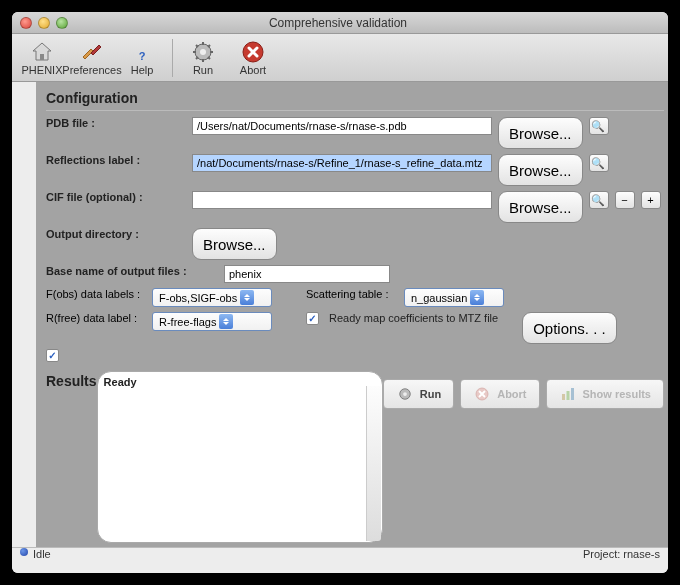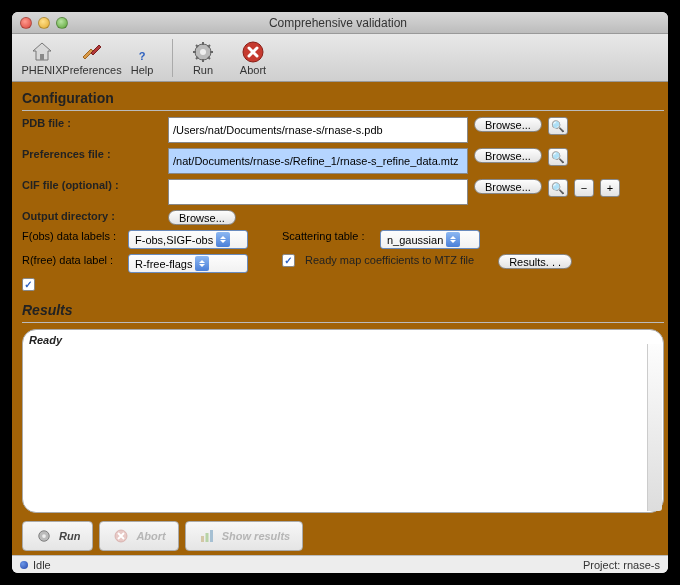--- a/index.html
+++ b/index.html
@@ -9,46 +9,46 @@
 .traffic { display: flex; gap: 6px; margin-left: 8px; }
 .tl { width: 12px; height: 12px; border-radius: 50%; border: 1px solid rgba(0,0,0,.25); }
 .tl.r { background: radial-gradient(circle at 40% 35%, #ff9a8e, #d9453a); }
 .tl.y { background: radial-gradient(circle at 40% 35%, #ffe08a, #e2a92c); }
 .tl.g { background: radial-gradient(circle at 40% 35%, #b8e4a1, #58a233); }
 .title { position: absolute; left: 0; right: 4px; text-align: center; font-size: 12px; color: #333; }
 .toolbar { height: 48px; background: linear-gradient(#e8e8e8,#cfcfcf); border-bottom: 1px solid #999; display: flex; align-items: center; padding: 0 6px; gap: 2px; }
 .tbtn { display: flex; flex-direction: column; align-items: center; justify-content: center; width: 48px; height: 44px; font-size: 10px; color: #333; }
 .tbtn .ic { width: 24px; height: 24px; display: flex; align-items: center; justify-content: center; }
 .sep { width: 1px; height: 38px; background: #aaa; margin: 0 4px; }
-.content { flex: 1; padding: 6px 4px 4px 10px; display: flex; flex-direction: column; overflow: hidden; background: #a16207; }
+.content { flex: 1; padding: 6px 4px 4px 10px; display: flex; flex-direction: column; overflow: hidden; background: #a3a3a3; margin-left: 24px; }
 .sect-t { font-size: 14px; font-weight: bold; color: #222; padding: 2px 0; }
 .hr { border-top: 1px solid #bbb; margin: 2px 0 6px 0; }
 .row { display: flex; align-items: flex-start; margin-bottom: 5px; gap: 6px; }
 .lbl { font-weight: bold; width: 140px; color: #222; font-size: 11px; }
-.inp { height: 26px; border: 1px solid #888; background: #fff; padding: 0 4px; font-size: 11px; }
+.inp { height: 18px; border: 1px solid #888; background: #fff; padding: 0 4px; font-size: 11px; }
 .inp.sel { background: #b5d5ff; }
 .inp.w1 { width: 300px; }
 .inp.w2 { width: 166px; }
-.btn { height: 15px; border: 1px solid #888; border-radius: 9px; background: linear-gradient(#fdfdfd,#e3e3e3); font-size: 11px; padding: 0 10px; display: inline-flex; align-items: center; justify-content: center; cursor: pointer; }
+.btn { height: 32px; border: 1px solid #888; border-radius: 9px; background: linear-gradient(#fdfdfd,#e3e3e3); font-size: 15px; padding: 0 10px; display: inline-flex; align-items: center; justify-content: center; cursor: pointer; }
 .sq { width: 20px; height: 18px; border: 1px solid #888; border-radius: 3px; background: linear-gradient(#fdfdfd,#e3e3e3); display: inline-flex; align-items: center; justify-content: center; cursor: pointer; }
 .combo { height: 19px; border: 1px solid #6a8bbd; border-radius: 3px; background: linear-gradient(#fdfdfd,#f1f1f1); display: inline-flex; align-items: center; padding: 0 2px 0 6px; font-size: 11px; gap: 3px; }
 .combo .arr { width: 14px; height: 15px; background: linear-gradient(#8db8f2,#4a7fd8); border-radius: 2px; display: flex; flex-direction: column; align-items: center; justify-content: center; }
 .combo .arr::before { content: ""; border-left: 3px solid transparent; border-right: 3px solid transparent; border-bottom: 3px solid #fff; margin-bottom: 1px; }
 .combo .arr::after { content: ""; border-left: 3px solid transparent; border-right: 3px solid transparent; border-top: 3px solid #fff; }
 .ck { width: 13px; height: 13px; border: 1px solid #888; border-radius: 2px; background: #fff; display: inline-flex; align-items: center; justify-content: center; margin-right: 4px; }
 .ck.on::after { content: "✓"; color: #2b5fbf; font-size: 10px; font-weight: bold; }
 .cklbl { font-size: 11px; color: #222; }
 .cklbl.b { font-weight: bold; }
-.results { flex: 1; display: flex; flex-direction: column; margin-top: 4px; min-height: 0; font-style: italic; }
+.results { flex: 1; display: flex; flex-direction: row; margin-top: 4px; min-height: 0; }
 .res-box { flex: 1; border: 1px solid #aaa; border-radius: 14px; background: #fff; padding: 4px 6px; font-size: 11px; font-weight: bold; color: #222; position: relative; }
 .res-box::after { content: ""; position: absolute; right: 1px; top: 14px; bottom: 1px; width: 14px; background: linear-gradient(#fdfdfd,#ddd); border-left: 1px solid #ccc; border-radius: 0 0 3px 0; }
 .actions { display: flex; gap: 6px; margin-top: 8px; }
 .abtn { height: 30px; border: 1px solid #aaa; border-radius: 4px; background: linear-gradient(#f7f7f7,#e5e5e5); display: inline-flex; align-items: center; gap: 6px; padding: 0 12px; font-size: 12px; font-weight: bold; color: #444; }
 .abtn.dis { color: #b5b5b5; }
-.footer { height: 18px; border-top: 1px solid #bbb; display: flex; align-items: center; padding: 0 8px; font-size: 10px; color: #333; background: #ededed; }
+.footer { height: 26px; border-top: 1px solid #bbb; display: flex; align-items: flex-start; padding: 0 8px; font-size: 10px; color: #333; background: #ededed; }
 .footer .dot { width: 8px; height: 8px; border-radius: 50%; background: radial-gradient(circle at 35% 35%, #6a96e8, #2344a8); margin-right: 5px; }
 .footer .sp { flex: 1; }
 svg { display: block; }
 </style>
 </head>
 <body>
 
 <div class="window">
   <div class="titlebar">
     <div class="traffic">
@@ -124,21 +124,21 @@
     <div class="row">
       <div class="lbl">PDB file :</div>
       <input class="inp w1" value="/Users/nat/Documents/rnase-s/rnase-s.pdb" style="">
       <div class="btn">Browse...</div>
       <div class="sq">
           <span>🔍</span>
         </div>
     </div>
 
     <div class="row">
-      <div class="lbl">Preferences file :</div>
+      <div class="lbl">Reflections label :</div>
       <input class="inp w1 sel" value="/nat/Documents/rnase-s/Refine_1/rnase-s_refine_data.mtz" style="">
       <div class="btn">Browse...</div>
       <div class="sq">
           <span>🔍</span>
         </div>
     </div>
 
     <div class="row">
       <div class="lbl">CIF file (optional) :</div>
       <input class="inp w1" value="" style="">
@@ -152,20 +152,24 @@
       <div class="sq">
           <span>+</span>
         </div>
     </div>
 
     <div class="row">
       <div class="lbl">Output directory :</div>
       <div class="btn">Browse...</div>
     </div>
 
+    <div class="row">
+      <div class="lbl" style="width:172px">Base name of output files :</div>
+      <input class="inp w2" value="phenix" style="">
+    </div>
 
     <div class="row">
       <div style="width:100px">F(obs) data labels :</div>
       <div class="combo" style="width:120px">
         <span>F-obs,SIGF-obs</span>
         <div class="arr"></div>
       </div>
       <div style="width:22px"></div>
       <div style="width:92px">Scattering table :</div>
       <div class="combo" style="width:100px">
@@ -177,21 +181,21 @@
     <div class="row">
       <div style="width:100px">R(free) data label :</div>
       <div class="combo" style="width:120px">
         <span>R-free-flags</span>
         <div class="arr"></div>
       </div>
       <div style="width:22px"></div>
       <div class="ck on"></div>
       <span class="cklbl">Ready map coefficients to MTZ file</span>
       <div style="width:12px"></div>
-      <div class="btn">Results. . .</div>
+      <div class="btn">Options. . .</div>
     </div>
 
     <div class="row">
       <div class="ck on"></div>
     </div>
 
     <div class="results">
       <div class="sect-t">Results</div>
       <div class="hr"></div>
       <div class="res-box">

